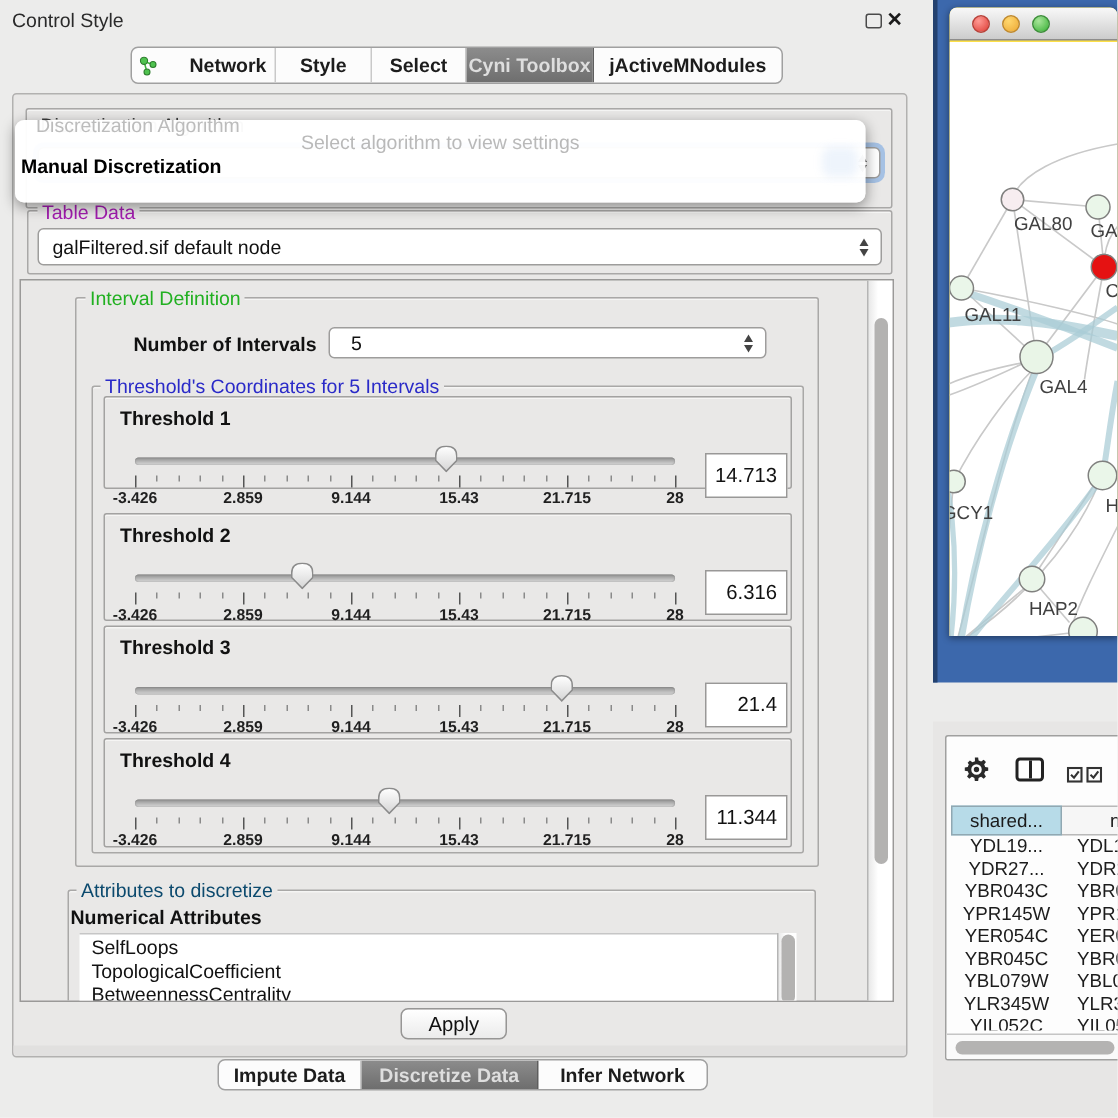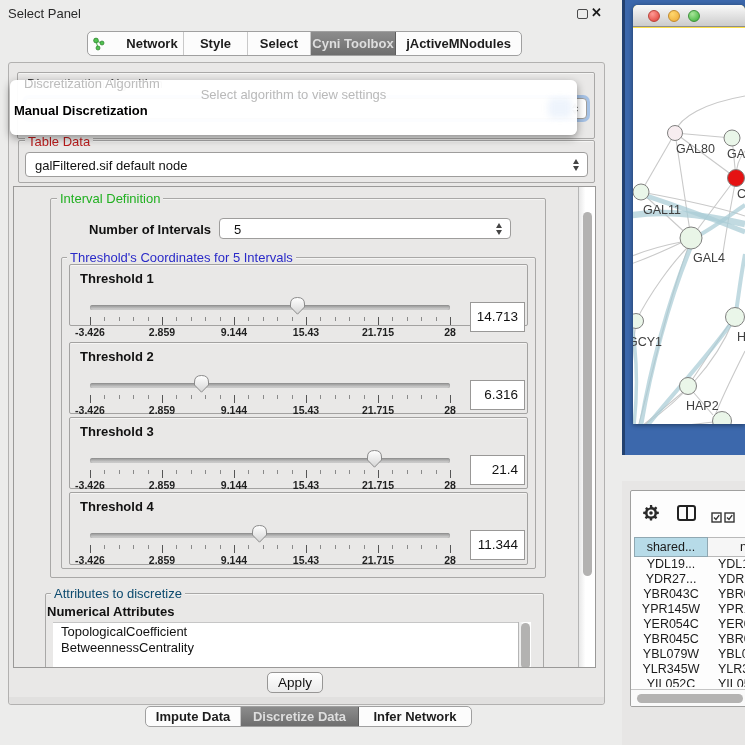--- a/index.html
+++ b/index.html
@@ -52,21 +52,21 @@
 .tick.major { background:#555; }
 .ticklabel { position:absolute; width:48px; text-align:center; font-size:10.5px; font-weight:bold; color:#1f1f1f; }
 .valuebox { position:absolute; left:400px; top:37px; width:55px; height:30px; background:#fff; border:1px solid #999897; font-size:13.5px; color:#111; text-align:right; line-height:28px; padding-right:6px; }
 .handle { position:absolute; top:32px; width:15px; height:18px; }
 
 
 #attr-list { background:#fff; border-top:1px solid #c6c6c6; }
 .attr-item { font-size:13px; color:#111; padding:1px 0 1px 8px; height:15.5px; }
 
 
-#apply-btn { left:267px; top:672px; width:56px; height:21px; background:linear-gradient(#ffffff,#ebebeb); border:1px solid #979695; border-radius:5px; font-size:13.5px; color:#111; text-align:center; line-height:19px; }
+#apply-btn { left:267px; top:672px; width:71px; height:21px; background:linear-gradient(#ffffff,#ebebeb); border:1px solid #979695; border-radius:5px; font-size:13.5px; color:#111; text-align:center; line-height:19px; }
 #bottom-strip { left:9px; top:697px; width:595px; height:7px; background:#e1e0df; border-radius:0 0 3px 3px; }
 
 
 #net-bg { left:622px; top:0; width:123px; height:455px; background:#3c68ac; border-left:3px solid #23416f; }
 #mac-win { left:633px; top:5px; width:112px; height:419px; border-radius:5px 5px 0 0; overflow:hidden; box-shadow:0 1px 5px rgba(0,0,0,.45); background:#fde047; }
 #mac-titlebar { position:absolute; left:0; top:0; width:100%; height:22px; background:linear-gradient(#f9f9f9,#cccccc); border-bottom:1px solid #8e8d8c; }
 .light { position:absolute; top:5px; width:12px; height:12px; border-radius:50%; }
 #net-canvas { position:absolute; left:0; top:23px; width:112px; height:396px; background:#fff; }
 
 #tablepanel-header { left:622px; top:455px; width:123px; height:26px; background:#e7e6e5; border-bottom:1px solid #cbcbca; }
@@ -84,21 +84,21 @@
 #tp-hthumb { position:absolute; left:6px; top:4px; width:106px; height:9px; border-radius:4.5px; background:#b4b3b2; }
 
 .bold { font-weight:bold; }
 .cbx { position:absolute; width:11px; height:11px; }
 </style>
 </head>
 <body>
 
 <div id="root">
 
-  <div class="abs" id="cp-title">Select Panel</div>
+  <div class="abs" id="cp-title">Control Style</div>
   <div class="abs" id="float-icon"></div>
   <div class="abs" id="close-icon">✕</div>
 
   <div class="abs segbar" id="top-tabs" style="left:87px; top:31px; height:25px;">
       <div class="seg" style="width: 96px;">
         <svg width="12" height="14">
           <line x1="3" y1="4" x2="9" y2="6" stroke="#3db43d" stroke-width="1"></line>
           <line x1="3" y1="4" x2="5" y2="11" stroke="#3db43d" stroke-width="1"></line>
           <circle cx="3" cy="3.5" r="2.4" fill="#4fc24f" stroke="#2d7d2d" stroke-width=".7"></circle>
           <circle cx="9" cy="6" r="2" fill="#4fc24f" stroke="#2d7d2d" stroke-width=".7"></circle>
@@ -129,21 +129,21 @@
     </div>
 
   <div class="abs" id="popup">
     <div id="popup-echo">Discretization Algorithm</div>
     <div id="popup-blue"></div>
     <div id="popup-prompt">Select algorithm to view settings</div>
     <div id="popup-item0">Manual Discretization</div>
   </div>
 
   <div class="abs group" style="left:18px; top:140px; width:577px; height:43px;"></div>
-  <div class="gtitle" style="left:25px; top:134px; color:#b91c1c;">Table Data</div>
+  <div class="gtitle" style="left:25px; top:134px; color:#a21caf;">Table Data</div>
   <div class="abs combo" style="left:25px; top:152px; width:563px; height:25px;">
     <span class="val">galFiltered.sif default node</span>
     <span class="arrows"></span>
   </div>
 
   <div class="abs" id="scrollpanel">
 
     <div class="abs group" style="left:36px; top:11px; width:496px; height:380px;"></div>
     <div class="gtitle" style="left:43px; top:4px; color:#21b021;">Interval Definition</div>
     <div class="abs bold" style="left:75px; top:35px; font-size:13px; color:#111;">Number of Intervals</div>
@@ -337,20 +337,21 @@
               <path d="M0.5,7 Q0.5,0.5 7.5,0.5 Q14.5,0.5 14.5,7 L14.5,10 L7.5,17.2 L0.5,10 Z" fill="url(#hg3)" stroke="#8b8b8b"></path>
             </svg></div>
           <div class="valuebox">11.344</div>
         </div>
       </div>
 
     <div class="abs group" style="left:31px; top:406px; width:499px; height:100px;"></div>
     <div class="gtitle" style="left:37px; top:399px; color:#0c4a6e;">Attributes to discretize</div>
     <div class="abs bold" style="left:33px; top:417px; font-size:13px; color:#111;">Numerical Attributes</div>
     <div class="abs" id="attr-list" style="left:39px; top:435px; width:465px; height:47px;">
+        <div class="attr-item">SelfLoops</div>
         <div class="attr-item">TopologicalCoefficient</div>
         <div class="attr-item">BetweennessCentrality</div>
       </div>
     <div class="vtrack" style="left:504px; top:435px; width:13px; height:47px;">
       <div class="vthumb" style="left:1.5px; top:1px; width:9px; height:46px;"></div>
     </div>
 
     <div class="vtrack" style="right:0; top:0; width:17px; height:482px;">
       <div class="vthumb" style="left:3.5px; top:25px; width:9.5px; height:364px;"></div>
     </div>

